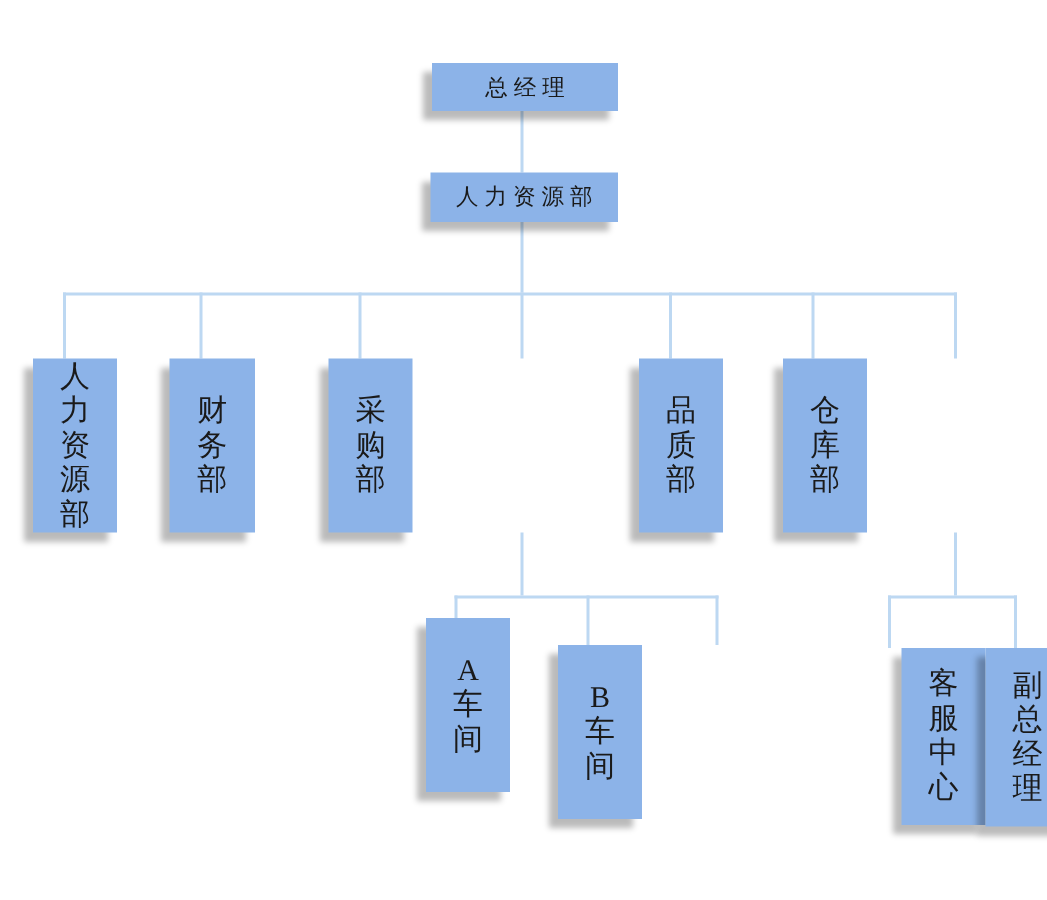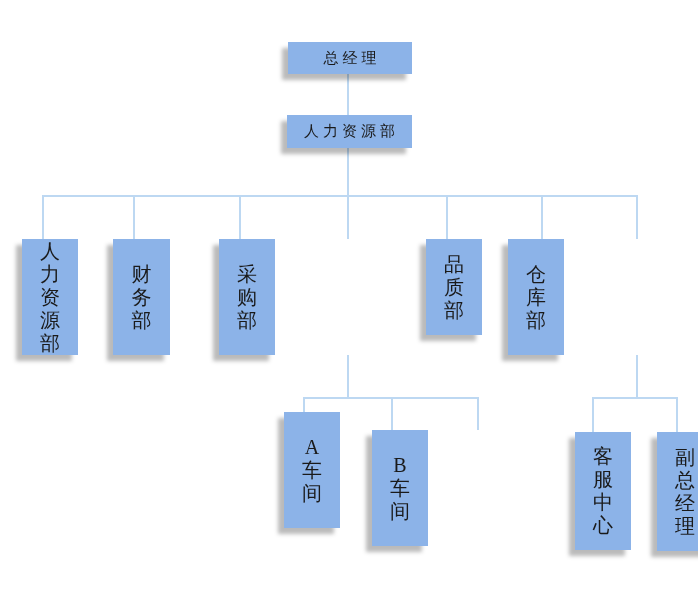--- a/index.html
+++ b/index.html
@@ -51,22 +51,22 @@
   <div class="line v" style="left:592px;top:397px;height:35px"></div>
   <div class="line v" style="left:676px;top:397px;height:35px"></div>
 
   <div class="node horiz" style="left:288px;top:42px;width:124px;height:32px">总经理</div>
 
   <div class="node horiz" style="left:287px;top:115px;width:125px;height:33px">人力资源部</div>
 
   <div class="node vert" style="left:22px;top:239px;width:41px;height:116px">人力资源部</div>
   <div class="node vert" style="left:113px;top:239px;width:57px;height:116px">财务部</div>
   <div class="node vert" style="left:219px;top:239px;width:52px;height:116px">采购部</div>
-  <div class="node vert" style="left:426px;top:239px;width:42px;height:96px">品质部</div>
-  <div class="node vert" style="left:508px;top:239px;width:42px;height:116px">仓库部</div>
+  <div class="node vert" style="left:426px;top:239px;width:42px;height:116px">品质部</div>
+  <div class="node vert" style="left:522px;top:239px;width:42px;height:116px">仓库部</div>
 
   <div class="node vert" style="left:284px;top:412px;width:40px;height:116px">A车间</div>
   <div class="node vert" style="left:372px;top:430px;width:16px;height:116px">B车间</div>
 
-  <div class="node vert" style="left:575px;top:432px;width:41px;height:118px">客服中心</div>
+  <div class="node vert" style="left:601px;top:432px;width:41px;height:118px">客服中心</div>
   <div class="node vert" style="left:657px;top:432px;width:40px;height:119px">副总经理</div>
 
 </div>
 
 </body></html>

